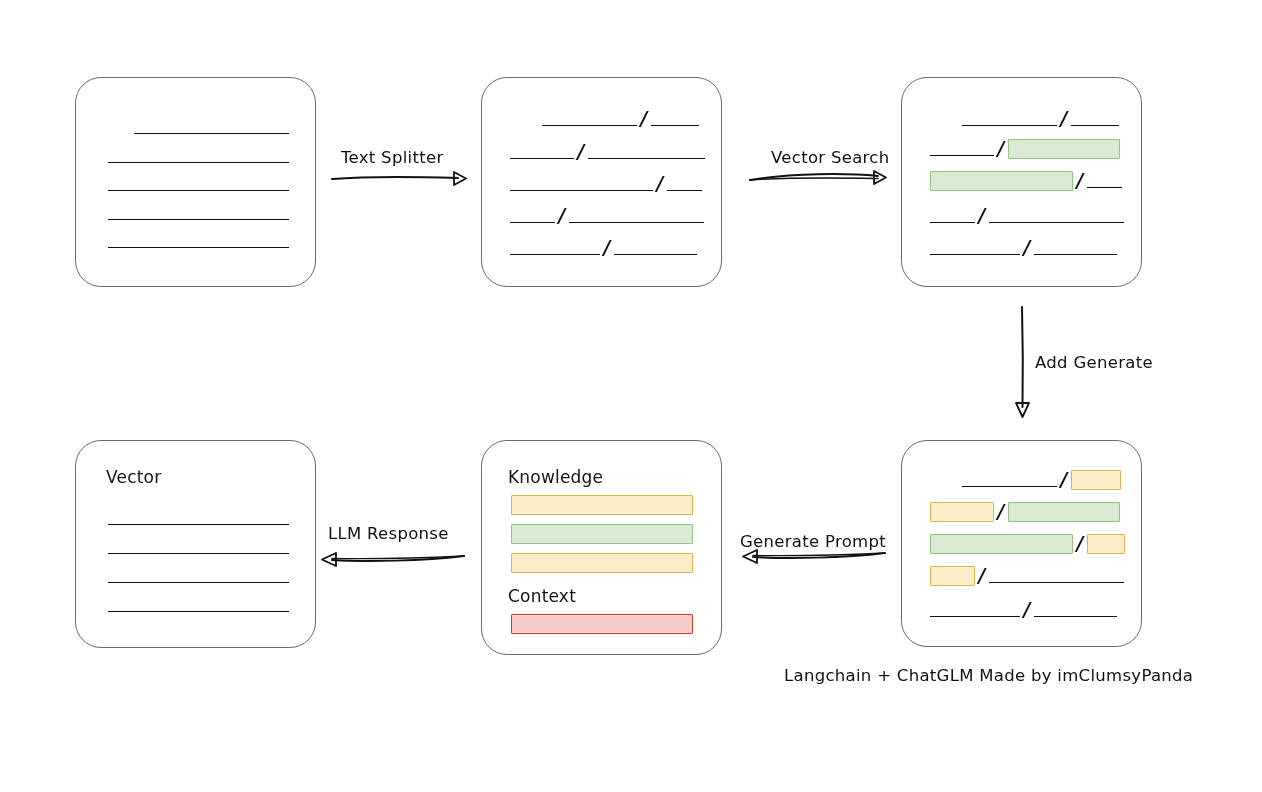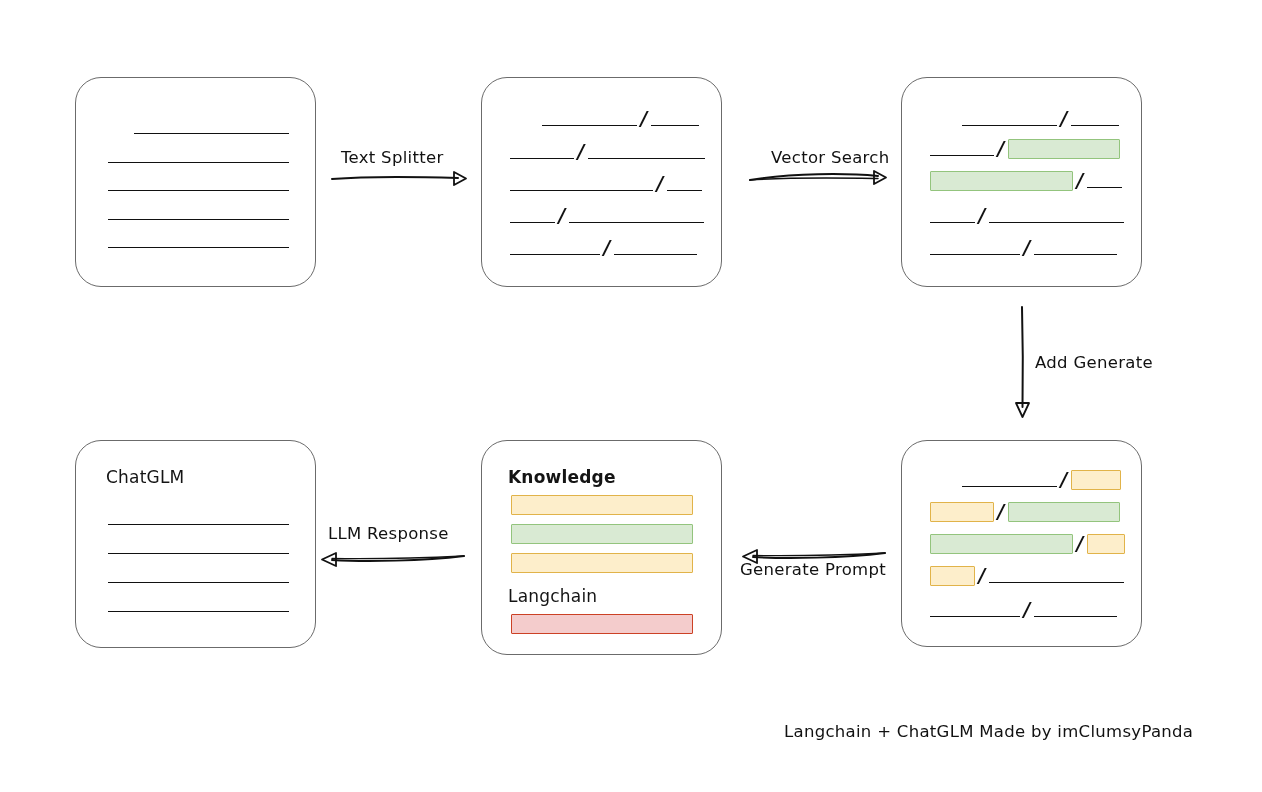--- a/index.html
+++ b/index.html
@@ -204,62 +204,62 @@
       <span class="seg-slash">/</span>
       <span class="seg-line" style="width:135px;"></span>
     </div>
     <div class="rowwrap" style="left:28px; top:158px;">
       <span class="seg-line" style="width:90px;"></span>
       <span class="seg-slash">/</span>
       <span class="seg-line" style="width:83px;"></span>
     </div>
   </div>
 
-  <div class="arrow-label" style="left:740px; top:532px;margin-top:28px;">Generate Prompt</div>
+  <div class="arrow-label" style="left:740px; top:532px;">Generate Prompt</div>
   <svg class="arrow" style="left:739px; top:545px;" width="148" height="22" viewBox="0 0 148 22">
     <path d="M146,8 C105,13 48,14 14,12" stroke="#111" stroke-width="2" fill="none" stroke-linecap="round"></path>
     <path d="M146,8 C105,10 48,11 14,10.5" stroke="#111" stroke-width="1.3" fill="none" stroke-linecap="round"></path>
     <path d="M18,5 L4,11.5 L18,18 Z" stroke="#111" stroke-width="1.8" fill="none" stroke-linejoin="round"></path>
   </svg>
 
   <div class="card" style="left:481px; top:440px; width:241px; height:215px;">
-    <div class="card-title" style="left:26px; top:26px;font-weight:bold;">Knowledge</div>
+    <div class="card-title" style="left:26px; top:26px;">Knowledge</div>
     <div class="rowwrap" style="left:29px; top:53px;">
       <span class="seg-hl hl-yellow" style="width:182px;"></span>
     </div>
     <div class="rowwrap" style="left:29px; top:82px;">
       <span class="seg-hl hl-green" style="width:182px;"></span>
     </div>
     <div class="rowwrap" style="left:29px; top:111px;">
       <span class="seg-hl hl-yellow" style="width:182px;"></span>
     </div>
-    <div class="card-title" style="left:26px; top:145px;">Langchain</div>
+    <div class="card-title" style="left:26px; top:145px;">Context</div>
     <div class="rowwrap" style="left:29px; top:172px;">
       <span class="seg-hl hl-red" style="width:182px;"></span>
     </div>
   </div>
 
   <div class="arrow-label" style="left:328px; top:524px;">LLM Response</div>
   <svg class="arrow" style="left:318px; top:548px;" width="148" height="22" viewBox="0 0 148 22">
     <path d="M146,8 C105,13 48,14 14,12" stroke="#111" stroke-width="2" fill="none" stroke-linecap="round"></path>
     <path d="M146,8 C105,10 48,11 14,10.5" stroke="#111" stroke-width="1.3" fill="none" stroke-linecap="round"></path>
     <path d="M18,5 L4,11.5 L18,18 Z" stroke="#111" stroke-width="1.8" fill="none" stroke-linejoin="round"></path>
   </svg>
 
   <div class="card" style="left:75px; top:440px; width:241px; height:208px;">
-    <div class="card-title" style="left:30px; top:26px;">ChatGLM</div>
+    <div class="card-title" style="left:30px; top:26px;">Vector</div>
     <div class="rowwrap" style="left:32px; top:66px;">
         <span class="seg-line" style="width:181px;"></span>
       </div>
     <div class="rowwrap" style="left:32px; top:95px;">
         <span class="seg-line" style="width:181px;"></span>
       </div>
     <div class="rowwrap" style="left:32px; top:124px;">
         <span class="seg-line" style="width:181px;"></span>
       </div>
     <div class="rowwrap" style="left:32px; top:153px;">
         <span class="seg-line" style="width:181px;"></span>
       </div>
   </div>
 
-  <div class="footer" style="left:784px; top:722px;">Langchain + ChatGLM Made by imClumsyPanda</div>
+  <div class="footer" style="left:784px; top:666px;">Langchain + ChatGLM Made by imClumsyPanda</div>
 
 </div>
 
 </body></html>

